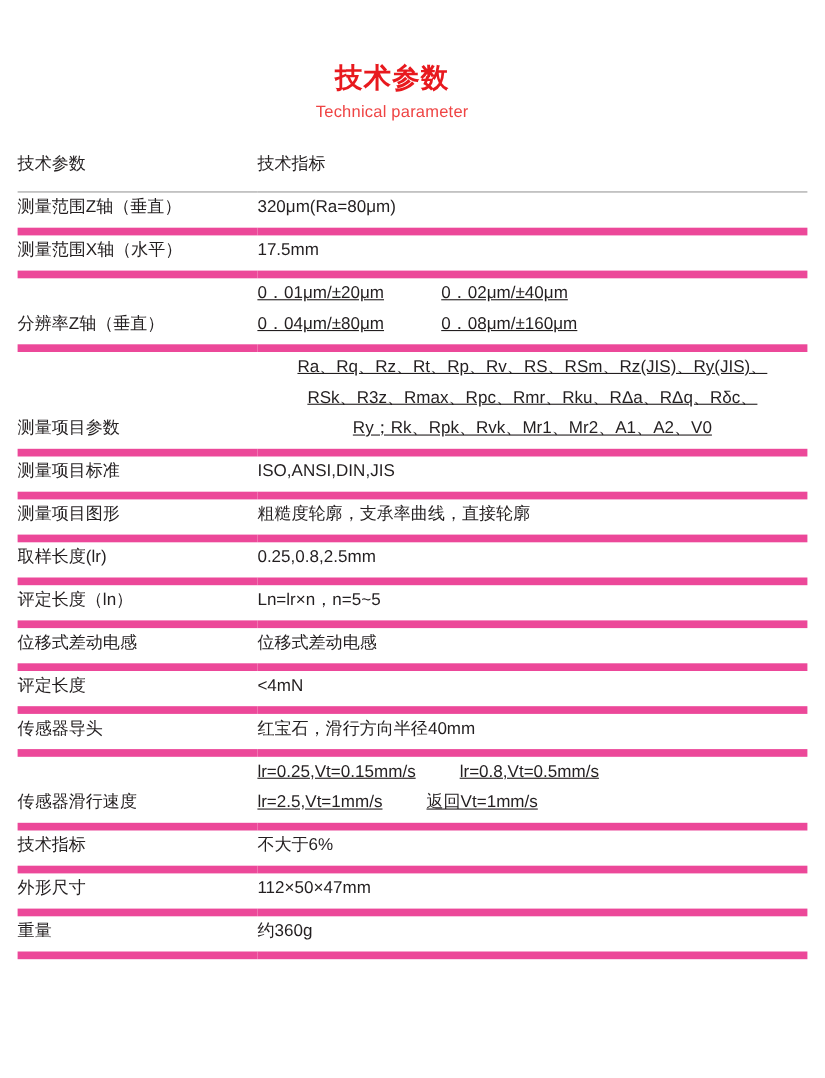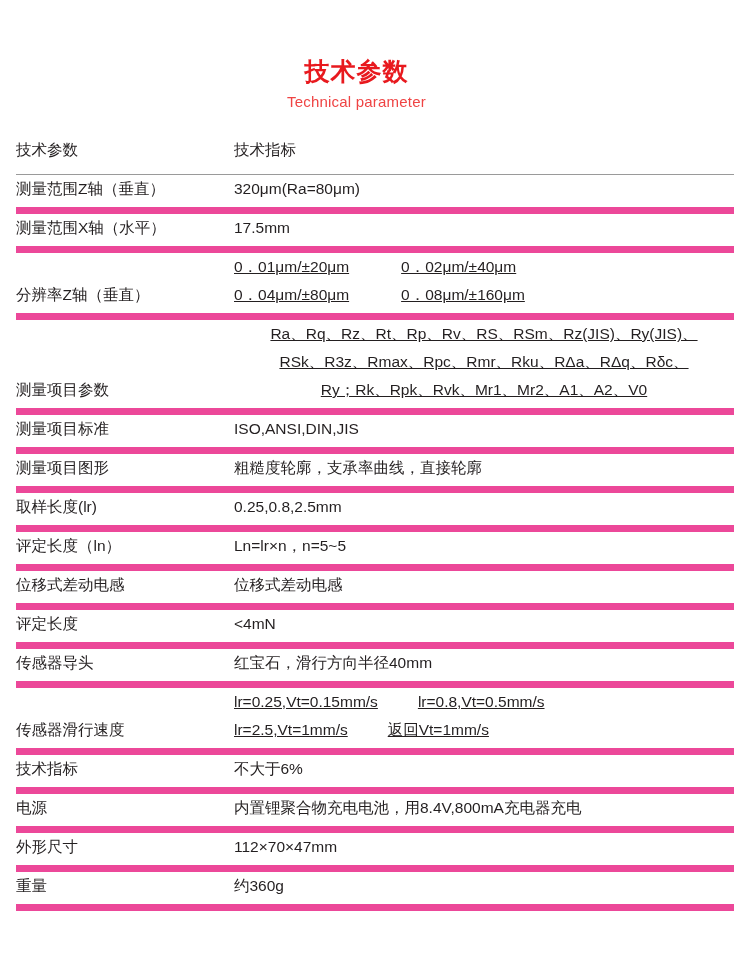--- a/index.html
+++ b/index.html
@@ -174,28 +174,24 @@
         <span class="sub-line"><span>lr=2.5,Vt=1mm/s</span><span class="gap-sm"></span><span>返回Vt=1mm/s</span></span>
       </td>
     </tr>
 
 
     <tr>
       <td class="col-a">技术指标</td>
       <td class="col-b">不大于6%</td>
     </tr>
 
-    <tr>
-      <td class="col-a">电源</td>
-      <td class="col-b">内置锂聚合物充电电池，用8.4V,800mA充电器充电</td>
-    </tr>
 
     <tr>
       <td class="col-a">外形尺寸</td>
-      <td class="col-b">112×70×47mm</td>
+      <td class="col-b">112×50×47mm</td>
     </tr>
 
     <tr>
       <td class="col-a">重量</td>
       <td class="col-b">约360g</td>
     </tr>
   </tbody>
     </table>
 
 </div>

